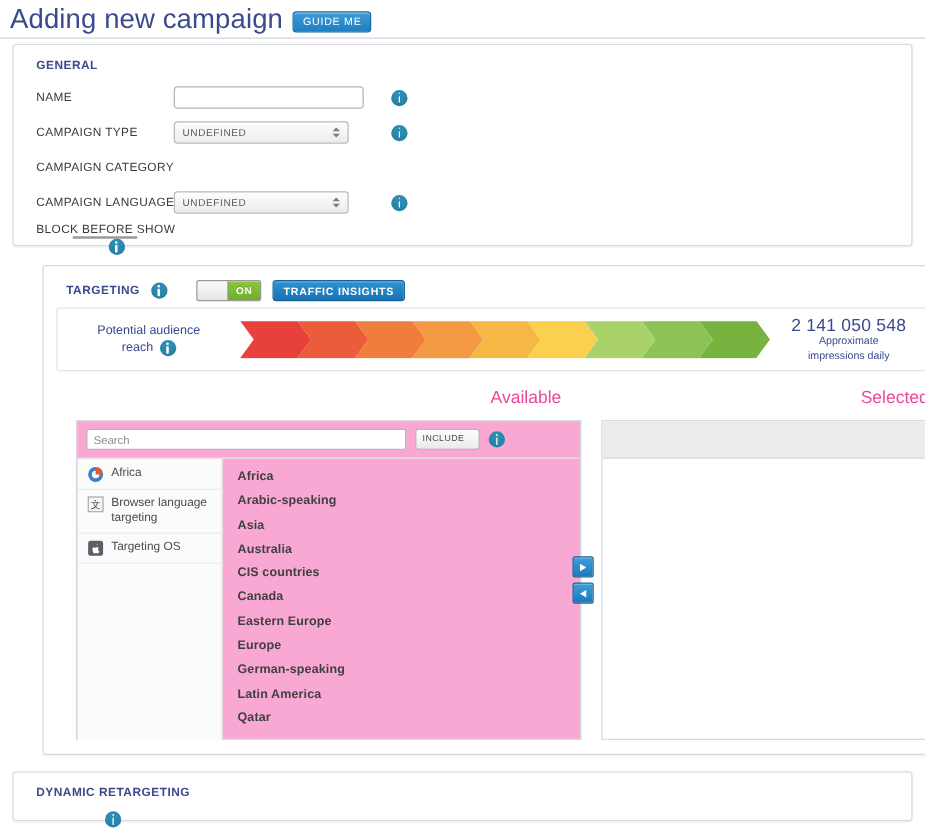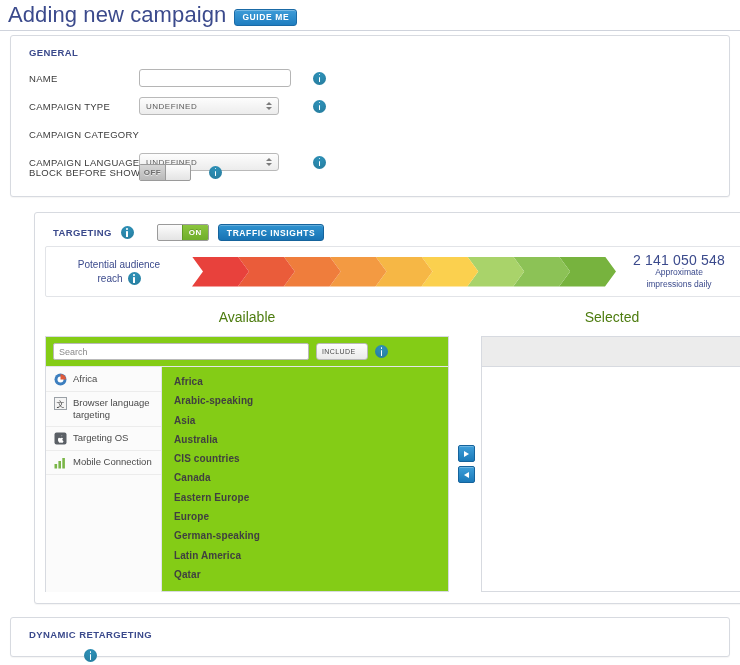--- a/index.html
+++ b/index.html
@@ -21,21 +21,21 @@
   }
   .page-title {
     font-size: 22px; color: #3b4a8c; font-weight: 400;
     letter-spacing: 0.1px; line-height: 22px; white-space: nowrap;
   }
   .guide-me {
     display:inline-flex; align-items:center; justify-content:center;
     height: 17px; padding: 0 7px; margin-top: 4px;
     background: linear-gradient(to bottom, #3e9cd8 0%, #1f7ec0 100%);
     border: 1px solid #1a6aa6; border-radius: 3px;
-    color: #fff; font-size: 8.5px; font-weight: bold; letter-spacing: 0.6px;
+    color: #fff; font-size: 8.5px; font-weight: normal; letter-spacing: 0.6px;
     box-shadow: inset 0 1px 0 rgba(255,255,255,.3);
     cursor: pointer;
   }
 
   
   .panel {
     position: absolute; left: 10px; width: 720px;
     background: #fff; border: 1px solid #d7dae0; border-radius: 3px;
     box-shadow: 0 1px 1px rgba(0,0,0,0.04);
   }
@@ -141,25 +141,25 @@
   }
   .chev-bar .seg.first { clip-path: polygon(0 0, calc(100% - 11px) 0, 100% 50%, calc(100% - 11px) 100%, 0 100%, 11px 50%); }
   .reach-value {
     flex: 1; text-align: center; color: #3b4a8c; line-height: 12px;
   }
   .reach-value .num { font-size: 14px; letter-spacing: .2px; }
   .reach-value .sub { font-size: 8.5px; }
 
   
   .col-head {
-    position: absolute; font-size: 14px; color: #4d7c0f; text-align: center;
+    position: absolute; font-size: 14px; color: #ec4899; text-align: right;
   }
   .avail-box {
-    position: absolute; left: 10px; top: 123px; width: 404px; height: 256px;
-    border: 1px solid #d7dae0; background: #84cc16;
+    position: absolute; left: 26px; top: 123px; width: 404px; height: 256px;
+    border: 1px solid #d7dae0; background: #f9a8d4;
   }
   .avail-toolbar {
     height: 30px; border-bottom: 1px solid #e3e5e9;
     display: flex; align-items: center; gap: 7px; padding: 0 7px;
   }
   .search-input {
     width: 256px; height: 17px; border: 1px solid #b9b9b9; border-radius: 2px;
     font-family: "Liberation Sans", sans-serif; font-size: 9px; color: #333;
     padding: 0 5px; outline: none; background: #fff;
   }
@@ -253,21 +253,21 @@
       <div class="sel">
         <span>UNDEFINED</span>
         <span class="spin">
             <i class="up"></i>
             <i class="down"></i>
           </span>
       </div>
       <span class="info-icon" style="margin-left:34px;"></span>
     </div>
 
-    <div class="form-row" style="top:126px;">
+    <div class="form-row" style="top:142px;flex-direction:column;">
       <span class="form-label">BLOCK BEFORE SHOW</span>
       <div class="toggle off">
         <span class="knob">OFF</span>
       </div>
       <span class="info-icon" style="margin-left:18px;"></span>
     </div>
   </div>
 
   <div class="panel" id="panel-targeting">
 
@@ -336,28 +336,20 @@
                 </svg></span>
               <span>Browser language targeting</span>
             </div>
             <div class="cat-item">
               <span class="cat-ic"><svg width="13" height="13" viewBox="0 0 13 13">
                   <rect x="0.5" y="0.5" width="12" height="12" rx="2" fill="#5b6066"></rect>
                   <path d="M8.4 3.2c-.5.1-1 .5-1.2 1 .5.05 1-.4 1.2-1z M9.4 9.4c-.3.7-.7 1.3-1.2 1.3-.5 0-.7-.3-1.3-.3-.6 0-.8.3-1.3.3-.6 0-1.1-.8-1.4-1.6-.5-1.4-.2-3.2.9-3.3.5 0 .9.35 1.3.35.4 0 .7-.36 1.4-.36.5 0 1 .24 1.3.66-1.1.6-1 2.1.3 2.6z" fill="#fff"></path>
                 </svg></span>
               <span>Targeting OS</span>
             </div>
-            <div class="cat-item">
-              <span class="cat-ic"><svg width="13" height="13" viewBox="0 0 13 13">
-                  <rect x="0.5" y="8" width="2.6" height="4.5" fill="#7ab648"></rect>
-                  <rect x="4.4" y="5" width="2.6" height="7.5" fill="#7ab648"></rect>
-                  <rect x="8.3" y="2" width="2.6" height="10.5" fill="#7ab648"></rect>
-                </svg></span>
-              <span>Mobile Connection</span>
-            </div>
           </div>
         <div class="opt-list" id="opt-list">
             <div class="opt-item">Africa</div>
             <div class="opt-item">Arabic-speaking</div>
             <div class="opt-item">Asia</div>
             <div class="opt-item">Australia</div>
             <div class="opt-item">CIS countries</div>
             <div class="opt-item">Canada</div>
             <div class="opt-item">Eastern Europe</div>
             <div class="opt-item">Europe</div>

